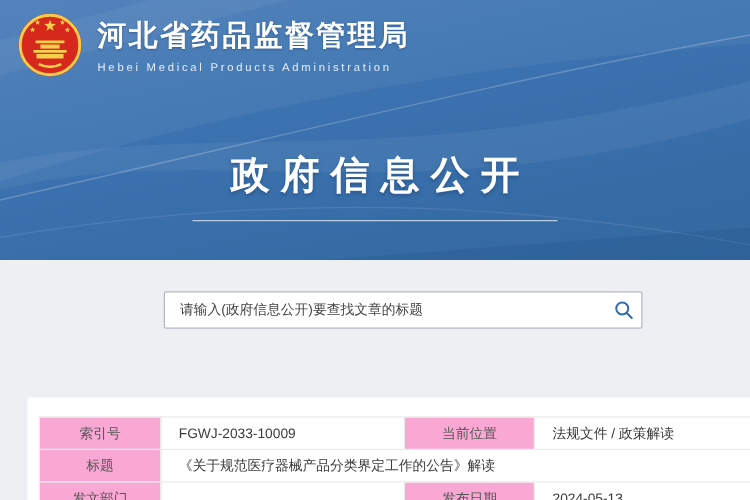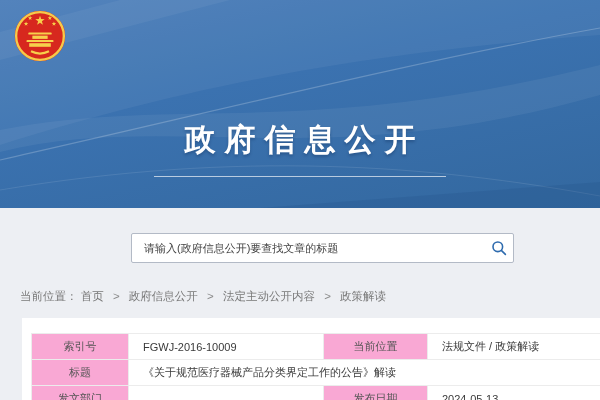--- a/index.html
+++ b/index.html
@@ -99,63 +99,57 @@
         <path transform="translate(41,10) scale(0.26)" d="M0,-10 L2.35,-3.24 L9.51,-3.09 L3.8,1.24 L5.88,8.09 L0,4 L-5.88,8.09 L-3.8,1.24 L-9.51,-3.09 L-2.35,-3.24 Z"></path>
         <path transform="translate(14.5,16.5) scale(0.26)" d="M0,-10 L2.35,-3.24 L9.51,-3.09 L3.8,1.24 L5.88,8.09 L0,4 L-5.88,8.09 L-3.8,1.24 L-9.51,-3.09 L-2.35,-3.24 Z"></path>
         <path transform="translate(45.5,16.5) scale(0.26)" d="M0,-10 L2.35,-3.24 L9.51,-3.09 L3.8,1.24 L5.88,8.09 L0,4 L-5.88,8.09 L-3.8,1.24 L-9.51,-3.09 L-2.35,-3.24 Z"></path>
         <rect x="17" y="26" width="26" height="2.4" rx="1"></rect>
         <rect x="21.5" y="29.6" width="17" height="3.6"></rect>
         <rect x="15" y="34.4" width="30" height="2.4" rx="1"></rect>
         <rect x="18" y="38" width="24" height="4"></rect>
       </g>
       <path d="M20,47 Q30,52 40,47" stroke="#f7d04b" stroke-width="2.4" fill="none"></path>
     </svg>
+    <div class="brand-text">
+      <div class="cn">河北省药品监督管理局</div>
+      <div class="en">Hebei Medical Products Administration</div>
+    </div>
   </div>
 
   <div class="banner-title-wrap">
     <div class="banner-title">政府信息公开</div>
     <div class="banner-underline"></div>
   </div>
 </div>
 
 <div class="content">
 
   <div class="search-box">
     <input type="text" placeholder="请输入(政府信息公开)要查找文章的标题" style="">
     <button class="search-btn">
       <svg width="16" height="16" viewBox="0 0 20 20">
         <circle cx="8.5" cy="8.5" r="6" fill="none" stroke="#2e6bae" stroke-width="2"></circle>
         <line x1="13.2" y1="13.2" x2="18" y2="18" stroke="#2e6bae" stroke-width="2" stroke-linecap="round"></line>
       </svg>
     </button>
   </div>
 
-  <div class="breadcrumb">
-    <span>当前位置：</span>
-    <a>首页</a>
-    <span class="sep">&gt;</span>
-    <a>政府信息公开</a>
-    <span class="sep">&gt;</span>
-    <a>法定主动公开内容</a>
-    <span class="sep">&gt;</span>
-    <a>政策解读</a>
-  </div>
 
   <div class="card">
     <table class="info">
       <colgroup>
           <col style="width:97px">
           <col style="width:195px">
           <col style="width:104px">
           <col>
         </colgroup>
       <tbody>
           <tr>
         <th>索引号</th>
-        <td>FGWJ-2016-10009</td>
+        <td>FGWJ-2033-10009</td>
         <th>当前位置</th>
         <td>法规文件 / 政策解读</td>
       </tr>
       <tr>
         <th>标题</th>
         <td colspan="3">《关于规范医疗器械产品分类界定工作的公告》解读</td>
       </tr>
       <tr>
         <th>发文部门</th>
         <td></td>

